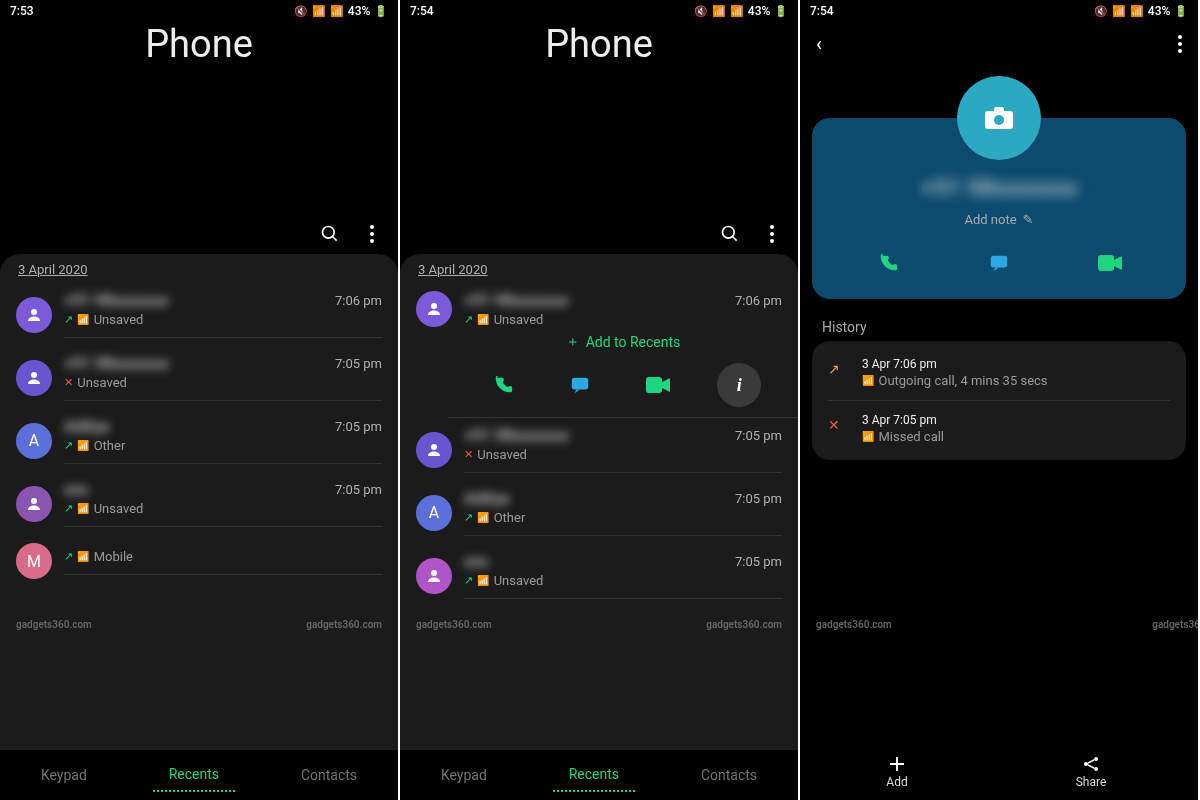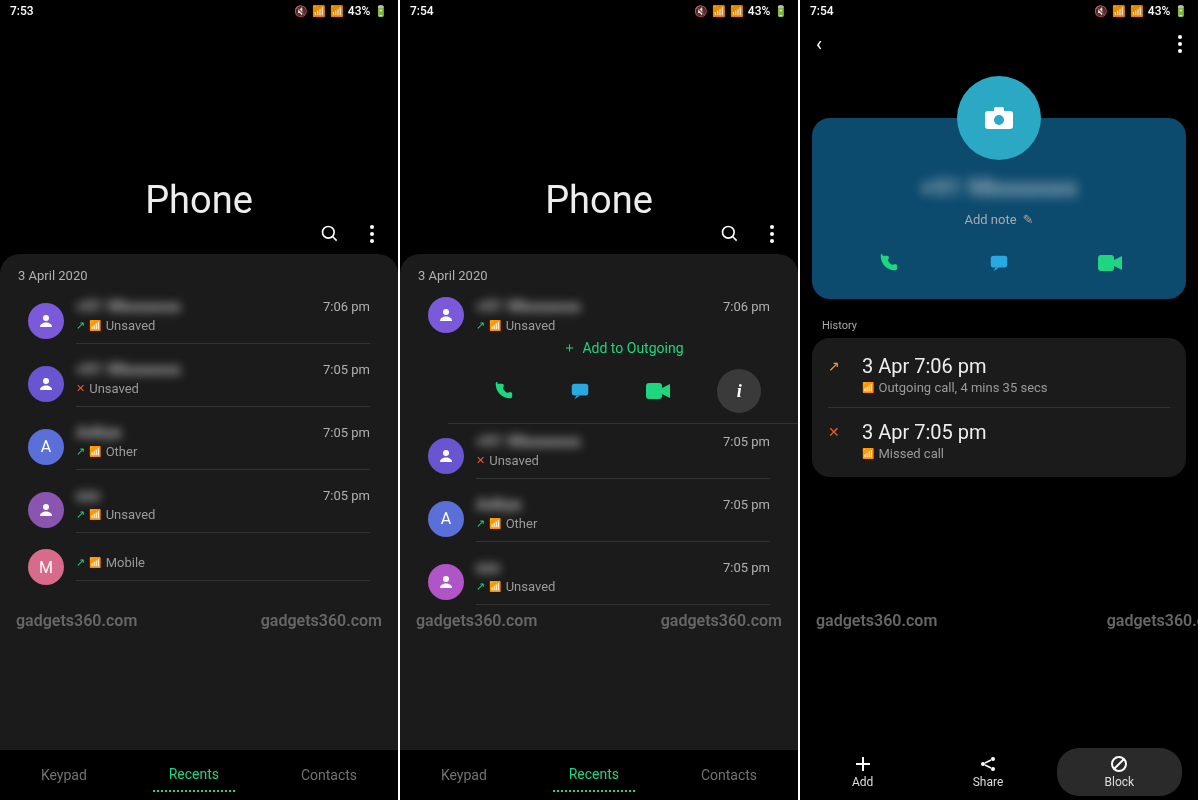--- a/index.html
+++ b/index.html
@@ -1,62 +1,62 @@
 <!DOCTYPE html>
 <html><head>
 <meta charset="utf-8">
 <style>
 * { margin: 0; padding: 0; box-sizing: border-box; font-family: -apple-system, BlinkMacSystemFont, "Segoe UI", Roboto, sans-serif; }
 body { background: #fff; display: flex; gap: 2px; width: 1200px; height: 800px; overflow: hidden; }
 .screen { width: 398px; height: 800px; background: #000; color: #fff; display: flex; flex-direction: column; position: relative; overflow: hidden; }
 .statusbar { height: 22px; display: flex; align-items: center; justify-content: space-between; padding: 0 10px; font-size: 12px; font-weight: 500; }
 .statusbar .right { display: flex; align-items: center; gap: 4px; }
 .statusbar .ico { font-size: 11px; opacity: 0.9; }
-.header { height: 200px; display: flex; align-items: flex-end; justify-content: center; }
+.header { height: 200px; display: flex; align-items: flex-start; justify-content: center; }
 .header h1 { font-size: 38px; font-weight: 400; color: #ededed; }
 .toolbar { display: flex; justify-content: flex-end; align-items: center; padding: 0 14px 8px; gap: 18px; }
 .toolbar .icon { width: 24px; height: 24px; display: flex; align-items: center; justify-content: center; cursor: pointer; }
 .date { font-size: 13px; color: #b0b0b0; padding: 8px 18px 6px; }
 .list { flex: 1; background: #1b1b1b; border-radius: 20px 20px 0 0; overflow: hidden; display: flex; flex-direction: column; }
-.list .date { padding-top: 14px; }
-.row { display: flex; align-items: center; padding: 8px 28px; gap: 12px; }
+.list .date { padding-top: 8px; text-decoration: underline; }
+.row { display: flex; align-items: center; padding: 8px 16px; gap: 12px; }
 .avatar { width: 36px; height: 36px; border-radius: 50%; display: flex; align-items: center; justify-content: center; font-size: 16px; color: #fff; flex-shrink: 0; }
 .rowmain { flex: 1; border-bottom: 1px solid #333; padding-bottom: 10px; }
 .rowtop { display: flex; justify-content: space-between; align-items: center; }
 .name { font-size: 16px; color: #e8e8e8; filter: blur(5px); }
 .time { font-size: 13px; color: #b0b0b0; }
 .rowbot { display: flex; align-items: center; gap: 4px; margin-top: 2px; font-size: 13px; color: #9a9a9a; }
 .callicon { font-size: 11px; }
 .wifiicon { font-size: 10px; }
 .bottomnav { height: 50px; background: #000; display: flex; align-items: center; justify-content: space-around; }
 .navitem { font-size: 14px; color: #737373; padding: 8px 16px; cursor: pointer; }
 .navitem.active { color: #1ed67f; border-bottom: 2px dotted #1ed67f; }
-.watermark { position: absolute; bottom: 170px; font-size: 16px; color: #666; font-weight: 600; }
+.watermark { position: absolute; bottom: 170px; font-size: 10px; color: #666; font-weight: 600; }
 .wm-l { left: 16px; }
 .wm-r { right: 16px; }
 .expanded { padding: 6px 16px 10px; border-bottom: 1px solid #333; margin-left: 48px; margin-right: 0; }
 .addcontacts { text-align: center; color: #1ed67f; font-size: 14px; margin-bottom: 12px; display: flex; justify-content: center; align-items: center; gap: 6px; cursor: pointer; }
 .actionrow { display: flex; justify-content: space-around; align-items: center; }
 .actionbtn { width: 36px; height: 36px; display: flex; align-items: center; justify-content: center; cursor: pointer; }
 .infobtn { width: 44px; height: 44px; border-radius: 50%; background: #3a3a3a; display: flex; align-items: center; justify-content: center; font-size: 18px; font-weight: 700; font-style: italic; font-family: serif; }
 
 .detailhdr { display: flex; justify-content: space-between; align-items: center; padding: 10px 16px; }
 .backbtn { font-size: 20px; cursor: pointer; }
 .contactcard { margin: 10px 12px; background: #0c4a6e; border-radius: 18px; padding: 50px 20px 18px 20px; position: relative; text-align: center; }
 .bigavatar { width: 84px; height: 84px; border-radius: 50%; background: #2ba8c4; position: absolute; top: -42px; left: 50%; transform: translateX(-50%); display: flex; align-items: center; justify-content: center; }
 .contactname { font-size: 24px; color: #ddd; filter: blur(6px); margin-top: 6px; }
 .addnote { font-size: 13px; color: #aaa; margin-top: 10px; display: flex; justify-content: center; align-items: center; gap: 6px; cursor: pointer; }
 .cardactions { display: flex; justify-content: space-around; margin-top: 18px; }
-.historylabel { font-size: 11px; color: #aaa; padding: 10px 22px 6px; }
+.historylabel { font-size: 14px; color: #aaa; padding: 10px 22px 6px; }
 .historycard { margin: 0 12px; background: #1b1b1b; border-radius: 18px; padding: 4px 16px; }
 .histrow { display: flex; align-items: flex-start; gap: 14px; padding: 12px 0; }
 .histrow + .histrow { border-top: 1px solid #333; }
 .histicon { width: 20px; margin-top: 4px; font-size: 14px; }
 .histmain { flex: 1; }
-.histtime { font-size: 20px; color: #eee; }
+.histtime { font-size: 12px; color: #eee; }
 .histdetail { font-size: 13px; color: #9a9a9a; margin-top: 2px; display: flex; align-items: center; gap: 4px; }
 .detailbottom { position: absolute; bottom: 0; left: 0; right: 10px; height: 56px; display: flex; align-items: stretch; }
 .dbitem { flex: 1; display: flex; flex-direction: column; align-items: center; justify-content: center; gap: 2px; font-size: 12px; color: #ddd; cursor: pointer; }
 .dbitem.block { background: #2a2a2a; border-radius: 22px; margin: 4px 6px; }
 svg { display: block; }
 </style>
 </head>
 <body>
 
 <div class="screen">
@@ -230,21 +230,21 @@
         <div class="rowbot">
             <span class="callicon" style="color:#1ed67f">↗</span>
             <span class="wifiicon">📶</span>
             <span>Unsaved</span>
           </div>
       </div>
     </div>
     <div class="expanded">
       <div class="addcontacts">
           <span>＋</span>
-          <span>Add to Outgoing</span>
+          <span>Add to Recents</span>
         </div>
       <div class="actionrow">
         <div class="actionbtn">
             <svg width="22" height="22" viewBox="0 0 24 24" fill="#1ed67f">
               <path d="M6 2c-1 0-2 1-2 2 0 9 7 16 16 16 1 0 2-1 2-2v-3c0-1-1-2-2-2l-3 1c-1 0-2-1-3-2s-2-2-2-3l1-3c0-1-1-2-2-2H6z"></path>
             </svg>
           </div>
         <div class="actionbtn">
             <svg width="22" height="22" viewBox="0 0 24 24" fill="#2aa8e0">
               <rect x="3" y="4" width="18" height="13" rx="3"></rect>
@@ -412,23 +412,16 @@
     <div class="dbitem">
       <svg width="18" height="18" viewBox="0 0 18 18" fill="#fff">
           <circle cx="14" cy="4" r="2"></circle>
           <circle cx="4" cy="9" r="2"></circle>
           <circle cx="14" cy="14" r="2"></circle>
           <line x1="6" y1="8" x2="12" y2="5" stroke="#fff" stroke-width="1.5"></line>
           <line x1="6" y1="10" x2="12" y2="13" stroke="#fff" stroke-width="1.5"></line>
         </svg>
       <span>Share</span>
     </div>
-    <div class="dbitem block">
-      <svg width="18" height="18" viewBox="0 0 18 18" fill="none" stroke="#fff" stroke-width="2">
-          <circle cx="9" cy="9" r="7"></circle>
-          <line x1="4" y1="14" x2="14" y2="4"></line>
-        </svg>
-      <span>Block</span>
-    </div>
   </div>
   <div class="watermark wm-l">gadgets360.com</div>
   <div class="watermark wm-r" style="right:-30px">gadgets360.com</div>
 </div>
 
 </body></html>

